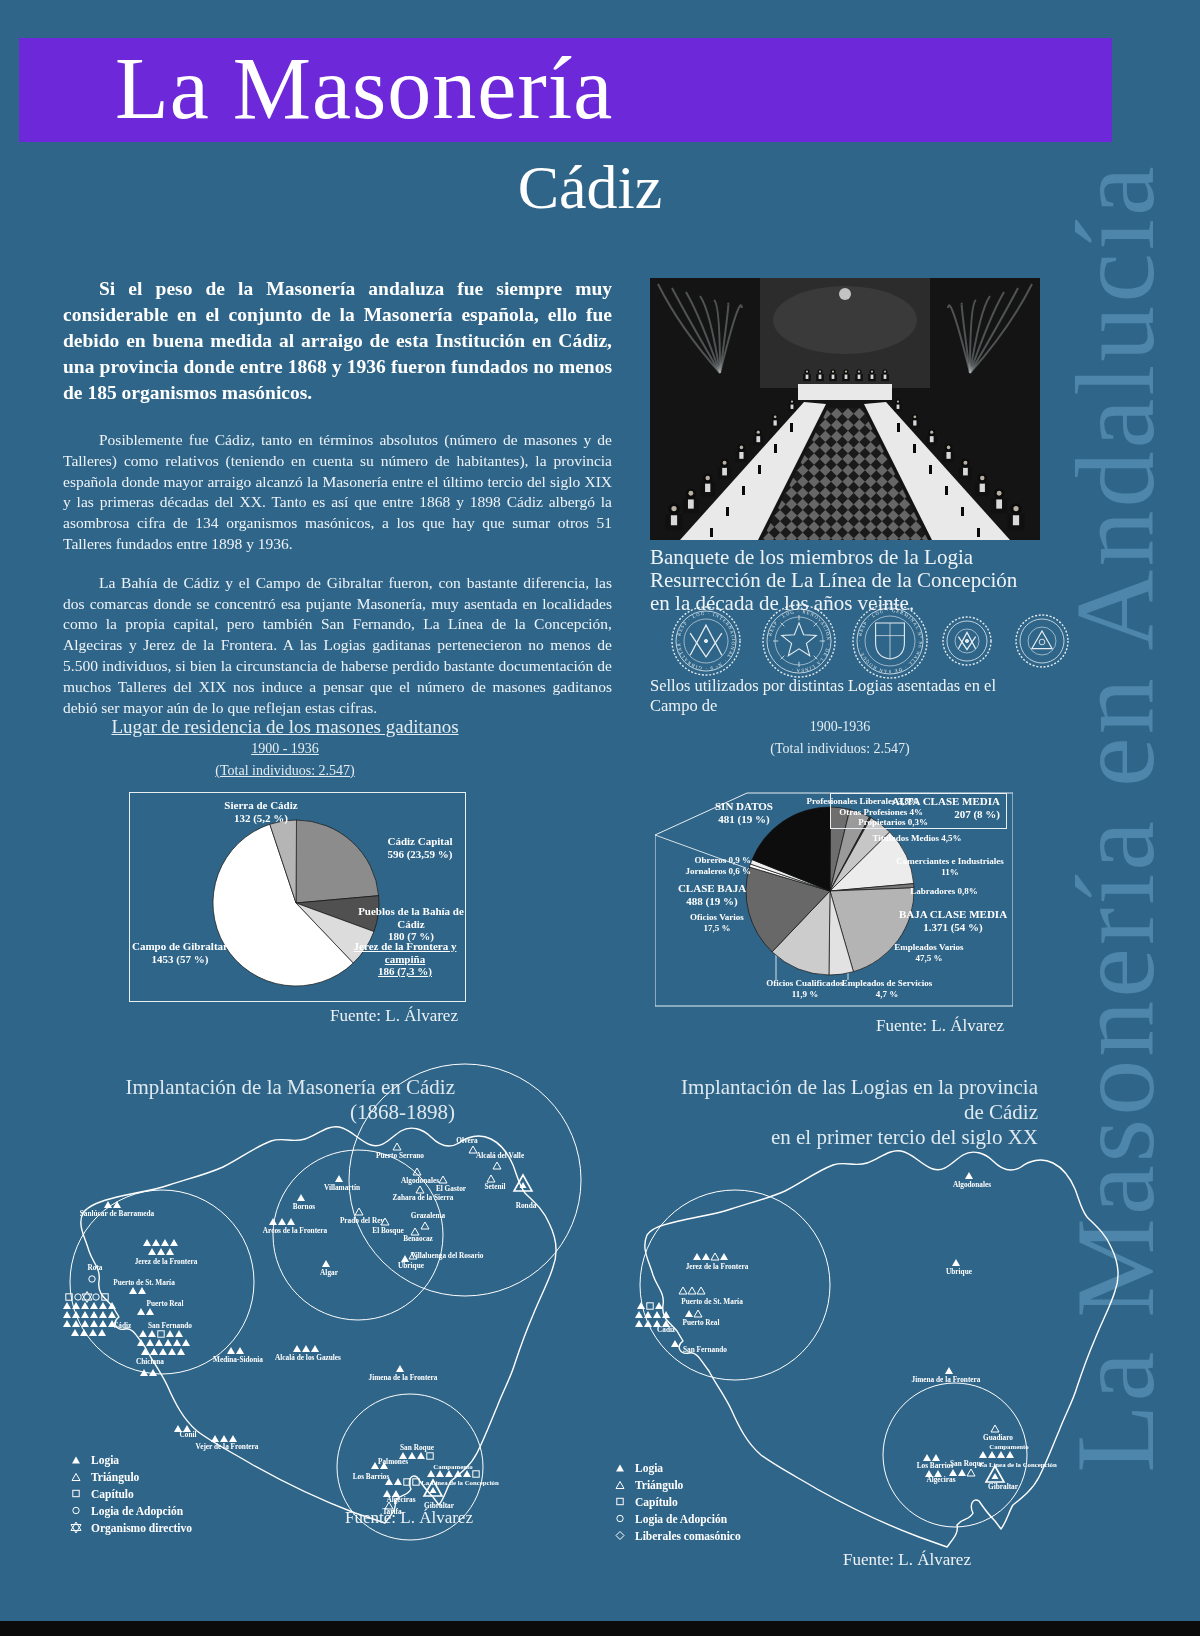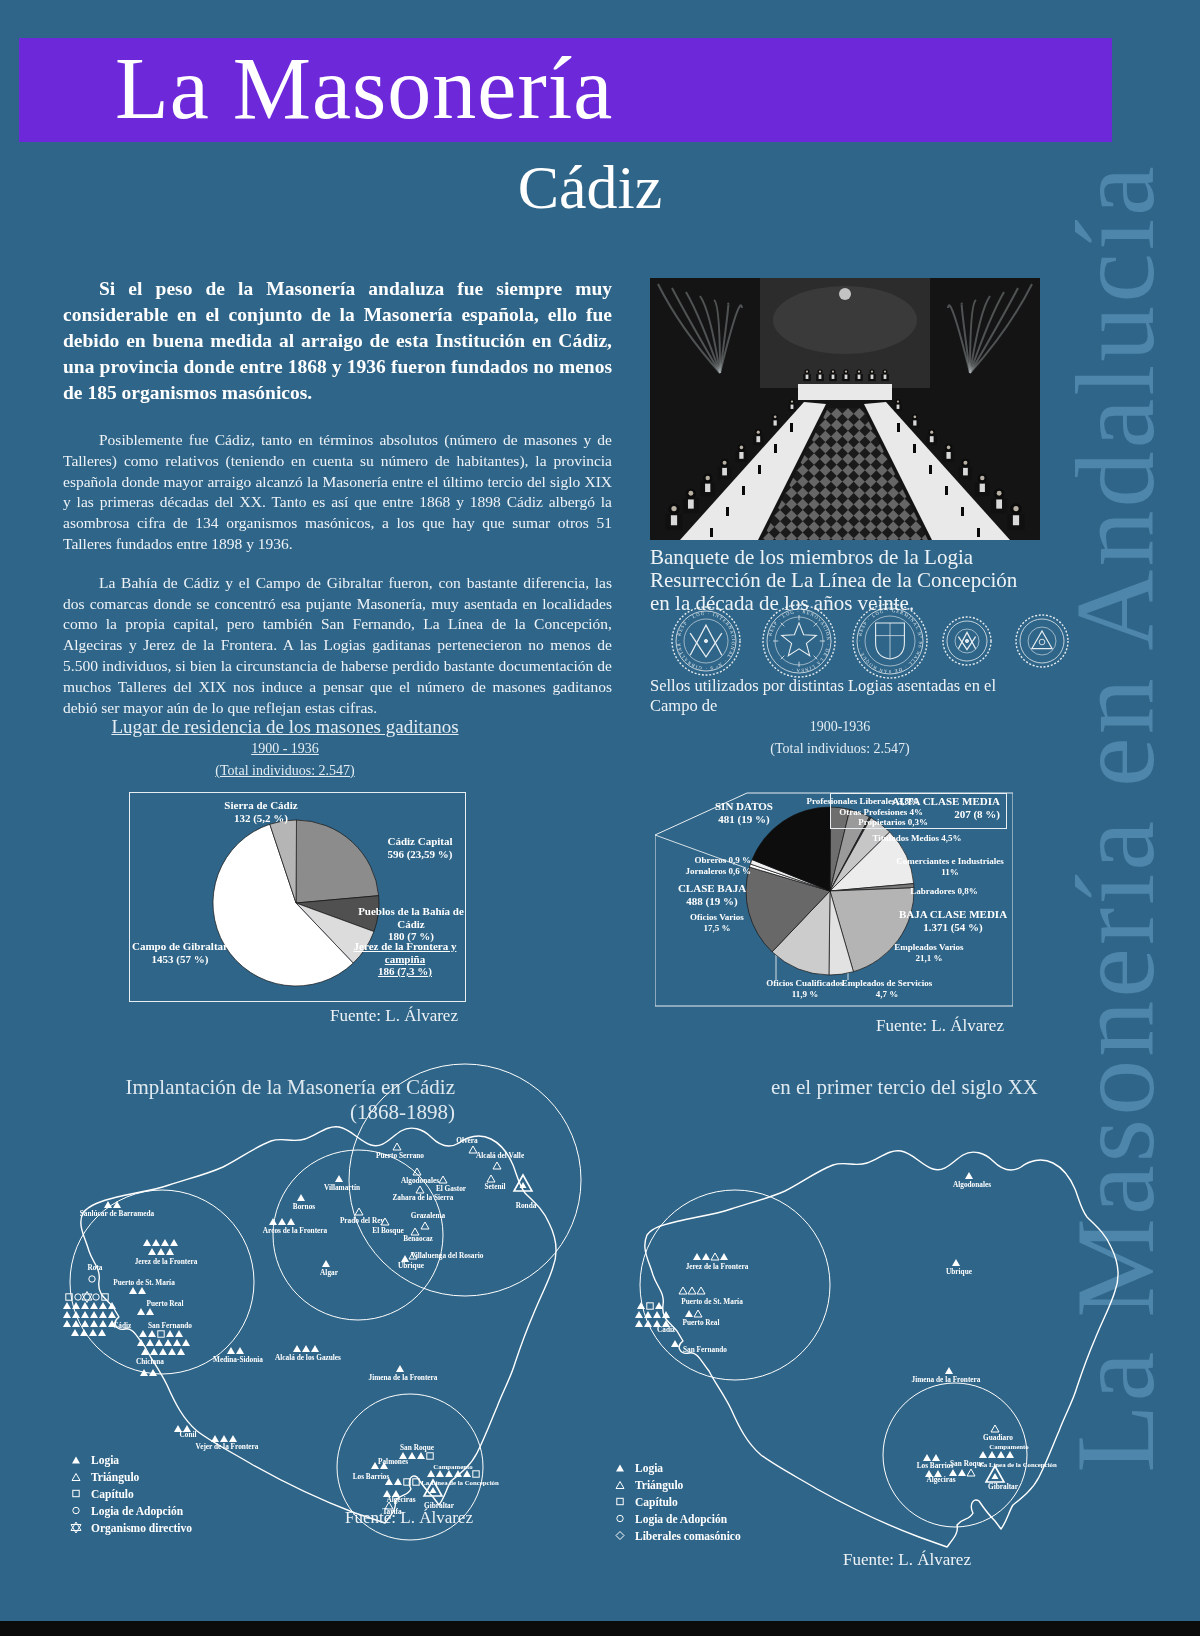--- a/index.html
+++ b/index.html
@@ -379,21 +379,21 @@
       <div>Comerciantes e Industriales</div>
         <div>11%</div>
     </div>
     <div class="slabel" style="left:219px;top:96px;width:140px;">Labradores 0,8%</div>
     <div class="slabel big" style="left:238px;top:118px;width:120px;">
       <div>BAJA CLASE MEDIA</div>
         <div>1.371 (54 %)</div>
     </div>
     <div class="slabel" style="left:214px;top:152px;width:120px;">
       <div>Empleados Varios</div>
-        <div>21,1 %</div>
+        <div>47,5 %</div>
     </div>
     <div class="slabel" style="left:172px;top:188px;width:120px;">
       <div>Empleados de Servicios</div>
         <div>4,7 %</div>
     </div>
     <div class="slabel" style="left:95px;top:188px;width:110px;">
       <div>Oficios Cualificados</div>
         <div>11,9 %</div>
     </div>
     <div class="slabel" style="left:12px;top:122px;width:100px;">
@@ -601,20 +601,21 @@
         <svg viewBox="0 0 16 13">
           <path d="M3,9.5 L8,1 L13,9.5 Z" stroke="#fff" stroke-width="1" fill="none"></path>
           <path d="M3,3.5 L8,12 L13,3.5 Z" stroke="#fff" stroke-width="1" fill="none"></path>
         </svg>
         <span>Organismo directivo</span>
       </div>
     </div>
   <div class="fuente" style="left:345px;top:1508px;">Fuente: L. Álvarez</div>
 
   <div class="map-title" style="left:658px;top:1075px;width:380px;">
+    <div>Implantación de las Logias en la provincia de Cádiz</div>
     <div>en el primer tercio del siglo XX</div>
   </div>
   <svg class="abs" id="map-right" style="left:595px;top:1085px;" width="550" height="495" viewBox="0 0 550 495">
       <path d="M52,150 C46,164 54,176 58,190 C62,202 70,208 68,220 C66,234 76,238 82,246 L88,256 C80,262 86,270 94,268 C102,266 106,276 114,286 C120,298 128,308 136,324 C144,342 152,358 166,370 C182,382 202,392 222,404 C254,422 292,440 324,452 L352,462 C358,454 364,448 362,440 C368,432 374,436 378,428 C374,420 378,412 384,416 C388,422 394,430 400,436 L406,444 C412,436 414,426 418,420 C428,412 438,404 444,392 C452,376 458,360 464,346 C470,330 478,316 482,302 C488,284 494,268 500,254 C508,234 516,220 520,206 C526,190 522,174 516,162 C510,148 500,140 492,132 C486,124 484,114 480,104 C474,90 466,82 458,78 C446,72 434,76 426,82 C416,88 406,84 398,76 C390,68 378,64 368,70 C358,76 350,88 338,84 C326,80 318,68 306,66 C294,64 284,74 272,78 C260,82 250,76 238,80 C222,86 206,98 190,106 C172,114 154,118 136,124 C118,130 100,132 84,136 C68,140 58,142 52,150 Z" fill="none" stroke="#fff" stroke-width="1.4" stroke-linejoin="round"></path>
       <circle cx="140" cy="200" r="95" fill="none" stroke="#fff" stroke-width="1"></circle>
       <circle cx="360" cy="370" r="72" fill="none" stroke="#fff" stroke-width="1"></circle>
       <path d="M370,94 L374,87 L378,94 Z" fill="#fff"></path>
       <text x="377" y="102" text-anchor="middle" font-size="7.3" fill="#fff" font-weight="bold" font-family="Liberation Serif, serif">Algodonales</text>
       <path d="M98,175 L102,168 L106,175 Z" fill="#fff"></path>
       <path d="M107,175 L111,168 L115,175 Z" fill="#fff"></path>

